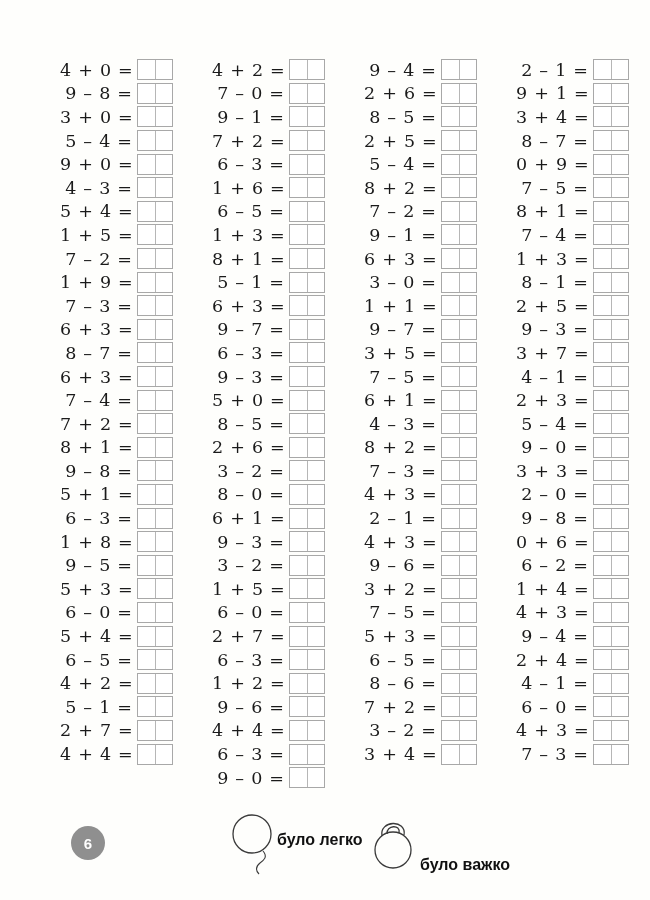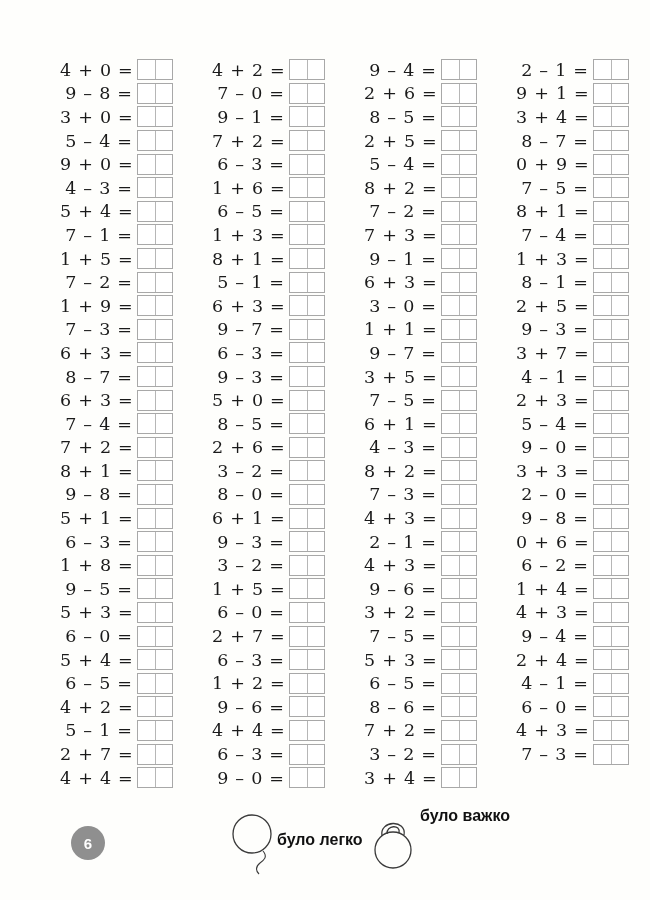--- a/index.html
+++ b/index.html
@@ -64,21 +64,21 @@
     position: absolute;
     font-family: "Liberation Sans", sans-serif;
     font-size: 16px;
     font-weight: 600;
     color: #111111;
     white-space: nowrap;
   }
   #easy-icon { left: 232px; top: 811px; }
   #easy-label { left: 277px; top: 831px; }
   #hard-icon { left: 369px; top: 814px; }
-  #hard-label { left: 420px; top: 807px; }
+  #hard-label { left: 420px; top: 856px; }
 </style>
 </head>
 <body>
 
 <div class="page">
 
   <div class="columns">
       <div class="col">
   <div class="row">
     <span class="eq">4 + 0 =</span>
@@ -129,27 +129,20 @@
   </div>
 
   <div class="row">
     <span class="eq">5 + 4 =</span>
     <span class="answer-box">
       <span class="cell"></span>
       <span class="cell"></span>
     </span>
   </div>
 
-  <div class="row">
-    <span class="eq">7 – 1 =</span>
-    <span class="answer-box">
-      <span class="cell"></span>
-      <span class="cell"></span>
-    </span>
-  </div>
 
   <div class="row">
     <span class="eq">1 + 5 =</span>
     <span class="answer-box">
       <span class="cell"></span>
       <span class="cell"></span>
     </span>
   </div>
 
   <div class="row">
@@ -627,27 +620,20 @@
   </div>
 
   <div class="row">
     <span class="eq">7 – 2 =</span>
     <span class="answer-box">
       <span class="cell"></span>
       <span class="cell"></span>
     </span>
   </div>
 
-  <div class="row">
-    <span class="eq">7 + 3 =</span>
-    <span class="answer-box">
-      <span class="cell"></span>
-      <span class="cell"></span>
-    </span>
-  </div>
 
   <div class="row">
     <span class="eq">9 – 1 =</span>
     <span class="answer-box">
       <span class="cell"></span>
       <span class="cell"></span>
     </span>
   </div>
 
   <div class="row">

